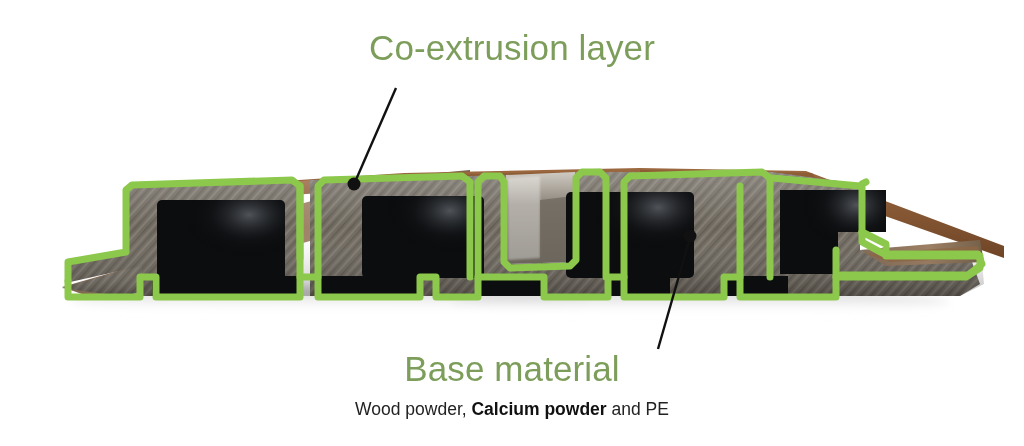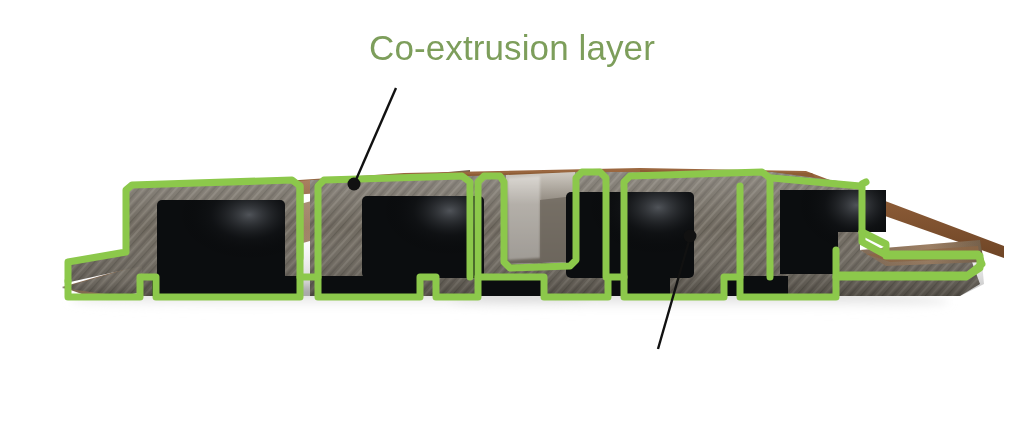--- a/index.html
+++ b/index.html
@@ -303,14 +303,20 @@
         <line x1="658" y1="349" x2="689" y2="241" stroke="#111111" stroke-width="2.4"></line>
         <circle cx="690" cy="236" r="6.5" fill="#111111"></circle>
       </g>
     </svg>
   </div>
 
   <div class="callout" id="callout-top">
     <div class="callout-title">Co-extrusion layer</div>
   </div>
 
+  <div class="callout" id="callout-bottom">
+    <div class="callout-title">Base material</div>
+    <div class="callout-sub">
+      <span>Wood powder, </span><span class="bold">Calcium powder</span><span> and PE</span>
+    </div>
+  </div>
 
 </div>
 
 </body></html>

